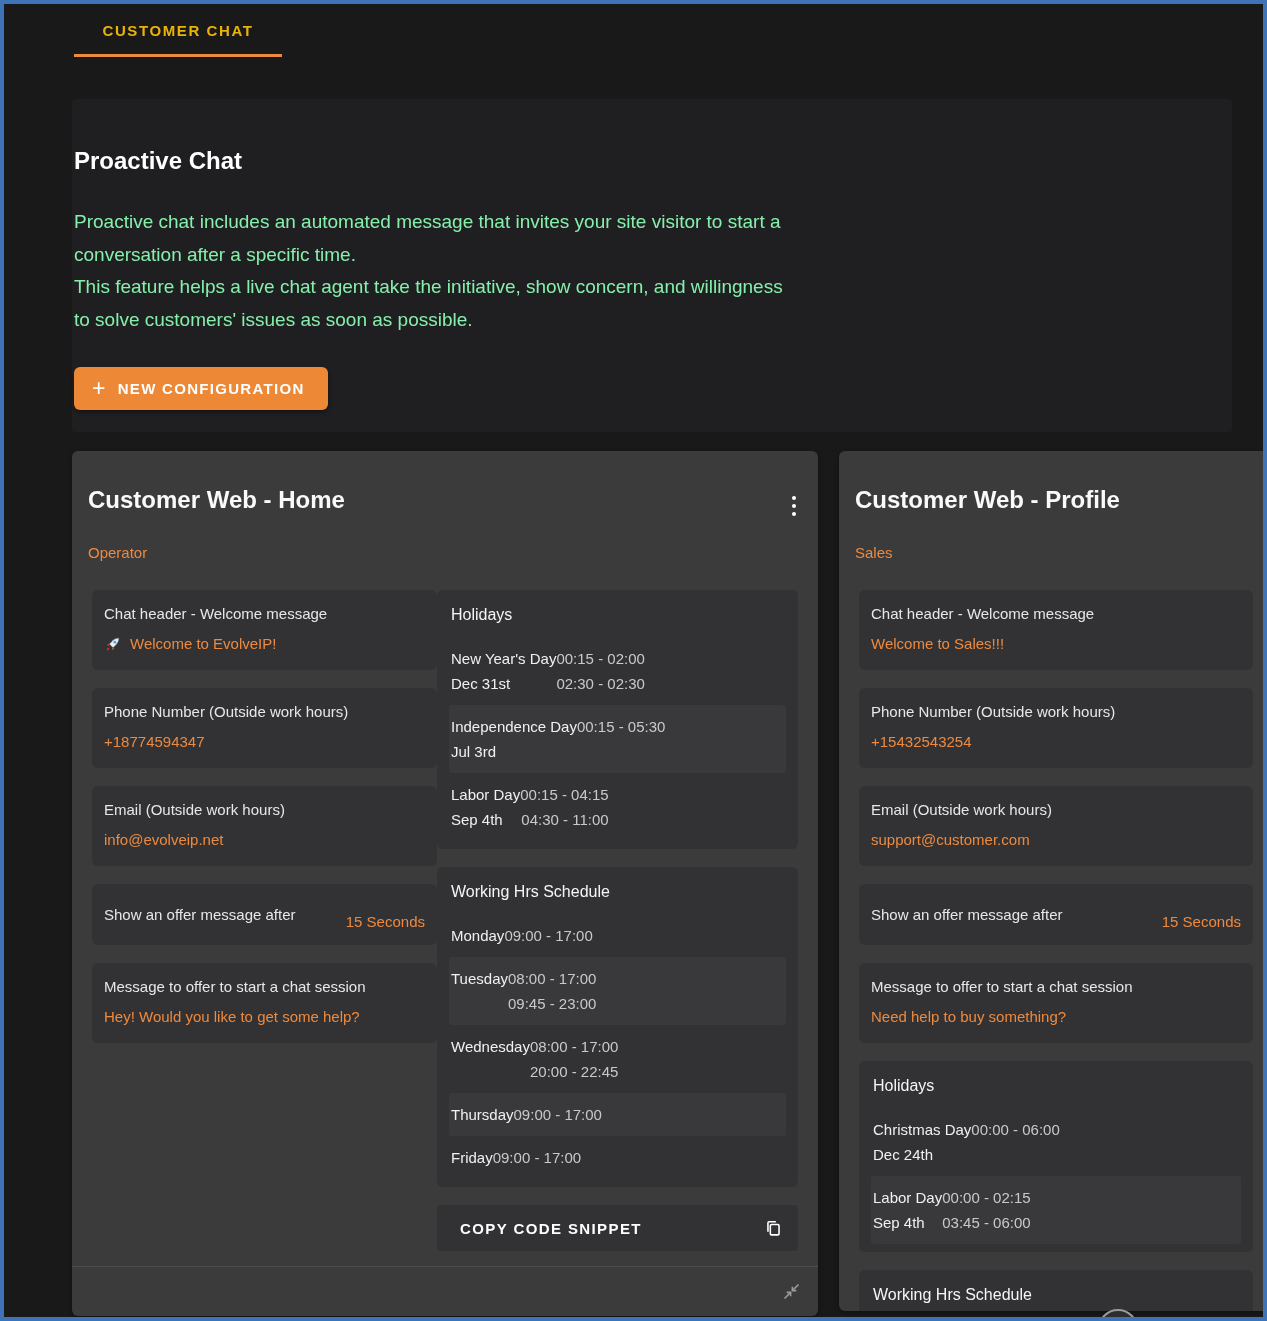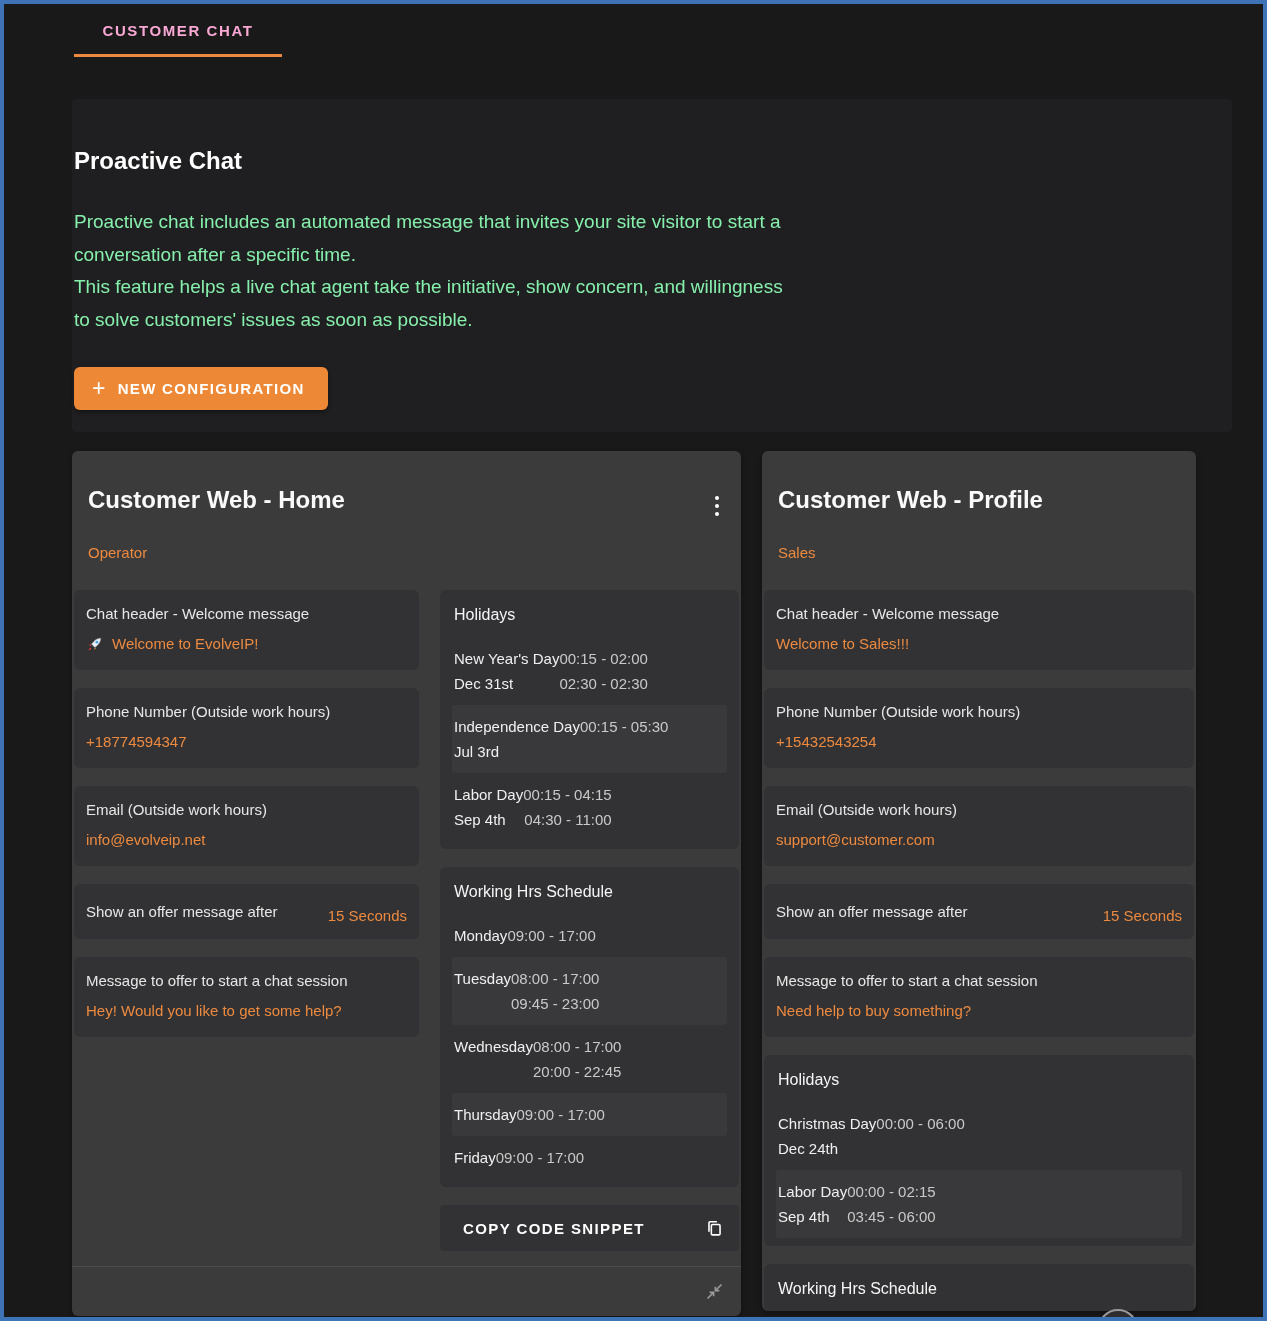--- a/index.html
+++ b/index.html
@@ -15,21 +15,21 @@
     overflow: hidden;
   }
 
   
   .tab {
     position: absolute;
     left: 70px; top: 18px;
     width: 208px;
     text-align: center;
     padding-bottom: 15px;
-    color: #f9a8d4;
+    color: #eab308;
     font-size: 15px;
     font-weight: bold;
     letter-spacing: 1.6px;
     border-bottom: 3px solid #ed8a3f;
     cursor: pointer;
   }
 
   
   .intro-panel {
     position: absolute;
@@ -77,39 +77,39 @@
     left: 68px; top: 447px;
     display: flex;
     gap: 21px;
     align-items: flex-start;
   }
   .card {
     background: #3b3b3c;
     border-radius: 6px;
     box-shadow: 0 2px 5px rgba(0,0,0,0.35);
   }
-  .card-1 { width: 669px; }
+  .card-1 { width: 746px; }
   .card-2 { width: 434px; height: 860px; overflow: hidden; }
 
   .card-header { position: relative; padding: 35px 16px 0 16px; }
   .card-title { font-size: 24px; font-weight: bold; color: #fafafa; }
   .card-subtitle { font-size: 15px; color: #ed8a3f; margin-top: 30px; }
 
   .kebab {
     position: absolute;
     right: 18px; top: 41px;
     display: flex;
     flex-direction: column;
     gap: 4px;
     padding: 4px;
     cursor: pointer;
   }
   .kebab i { width: 4px; height: 4px; border-radius: 50%; background: #ffffff; }
 
-  .card-body { display: flex; gap: 21px; padding: 0 2px; margin-top: 29px; }
+  .card-body { display: flex; padding: 0 20px; margin-top: 29px; }
   .col-left  { width: 345px; flex: none; }
   .col-right { flex: 1; }
   .card-2 .card-body { display: block; }
 
   
   .fbox {
     background: #323234;
     border-radius: 6px;
     padding: 14px 12px 16px 12px;
     margin-bottom: 18px;
@@ -117,21 +117,21 @@
   .fbox-label { font-size: 15px; color: #e7e7e7; line-height: 20px; }
   .fbox-value {
     font-size: 15px; color: #ed8a3f; line-height: 20px;
     margin-top: 10px;
     display: flex; align-items: center; gap: 8px;
   }
   .fbox.inline {
     display: flex; justify-content: space-between; align-items: center;
     padding: 13px 12px;
   }
-  .fbox.inline .fbox-value { margin-top: 9px; }
+  .fbox.inline .fbox-value { margin-top: 15px; }
 
   
   .sbox {
     background: #323234;
     border-radius: 6px;
     padding: 14px 12px 8px 12px;
     margin-bottom: 18px;
   }
   .sbox-title { font-size: 16px; color: #f5f5f5; margin: 2px 0 13px 2px; }
   .srow {

